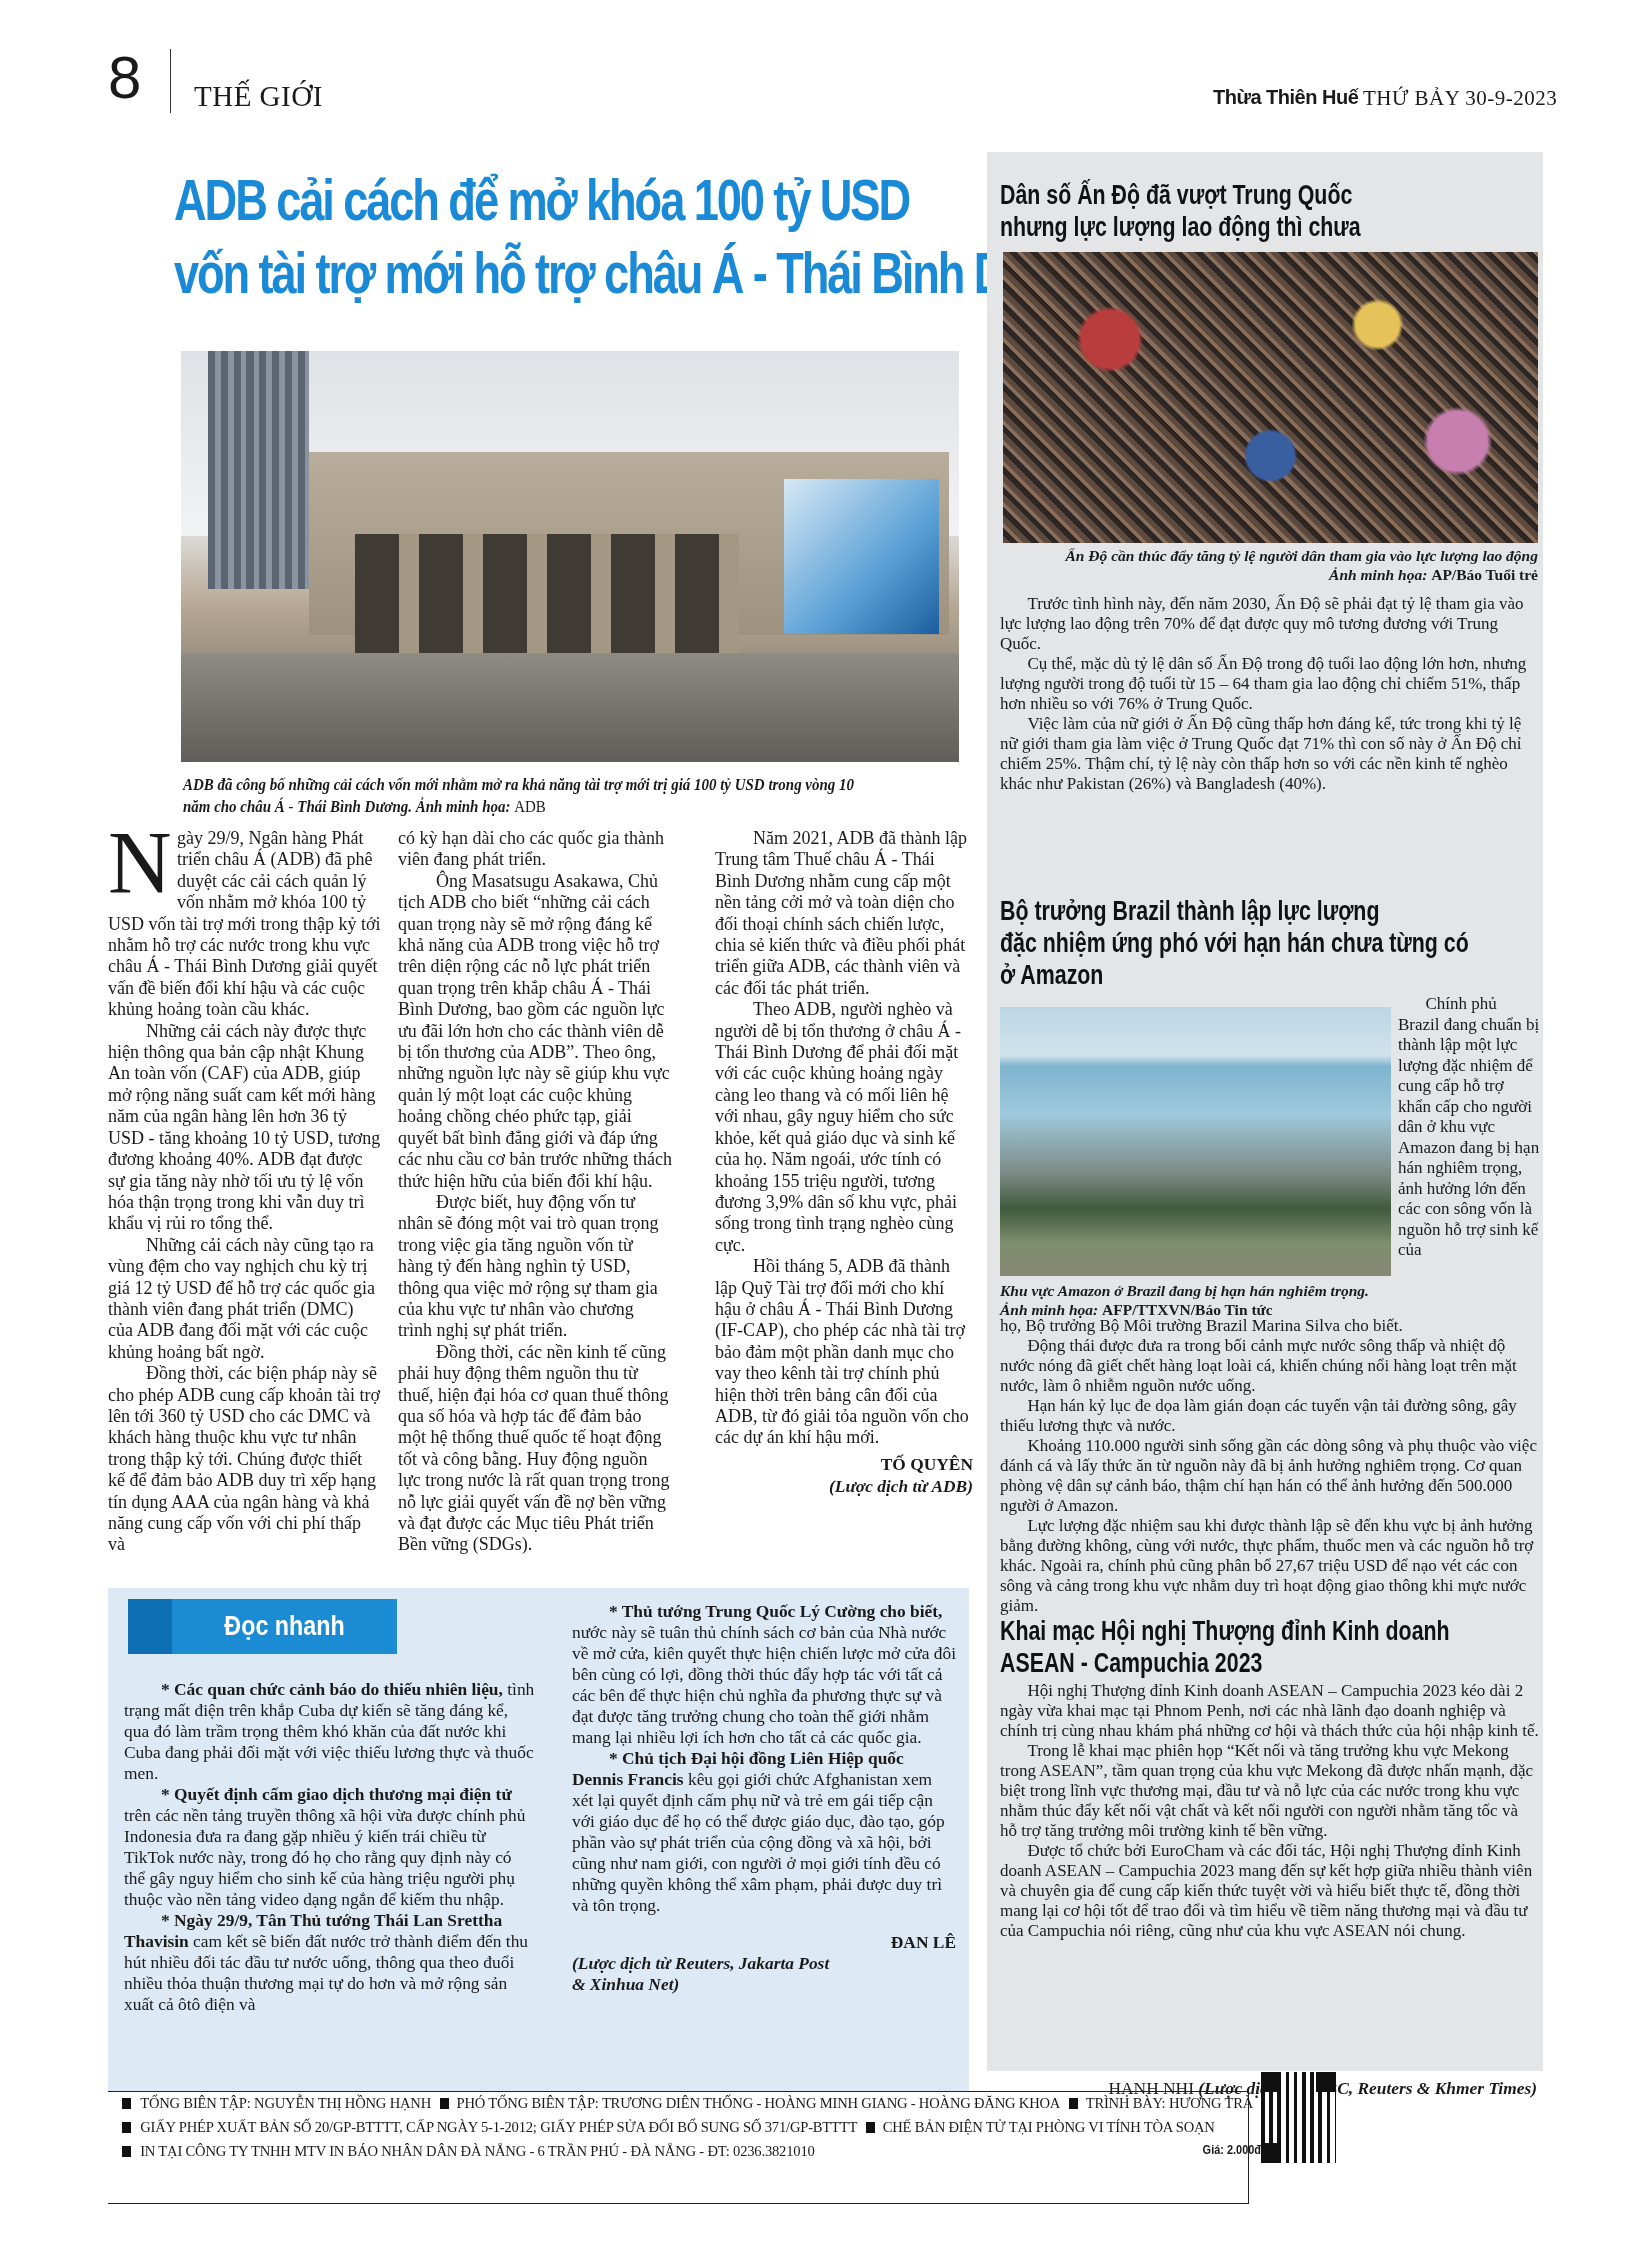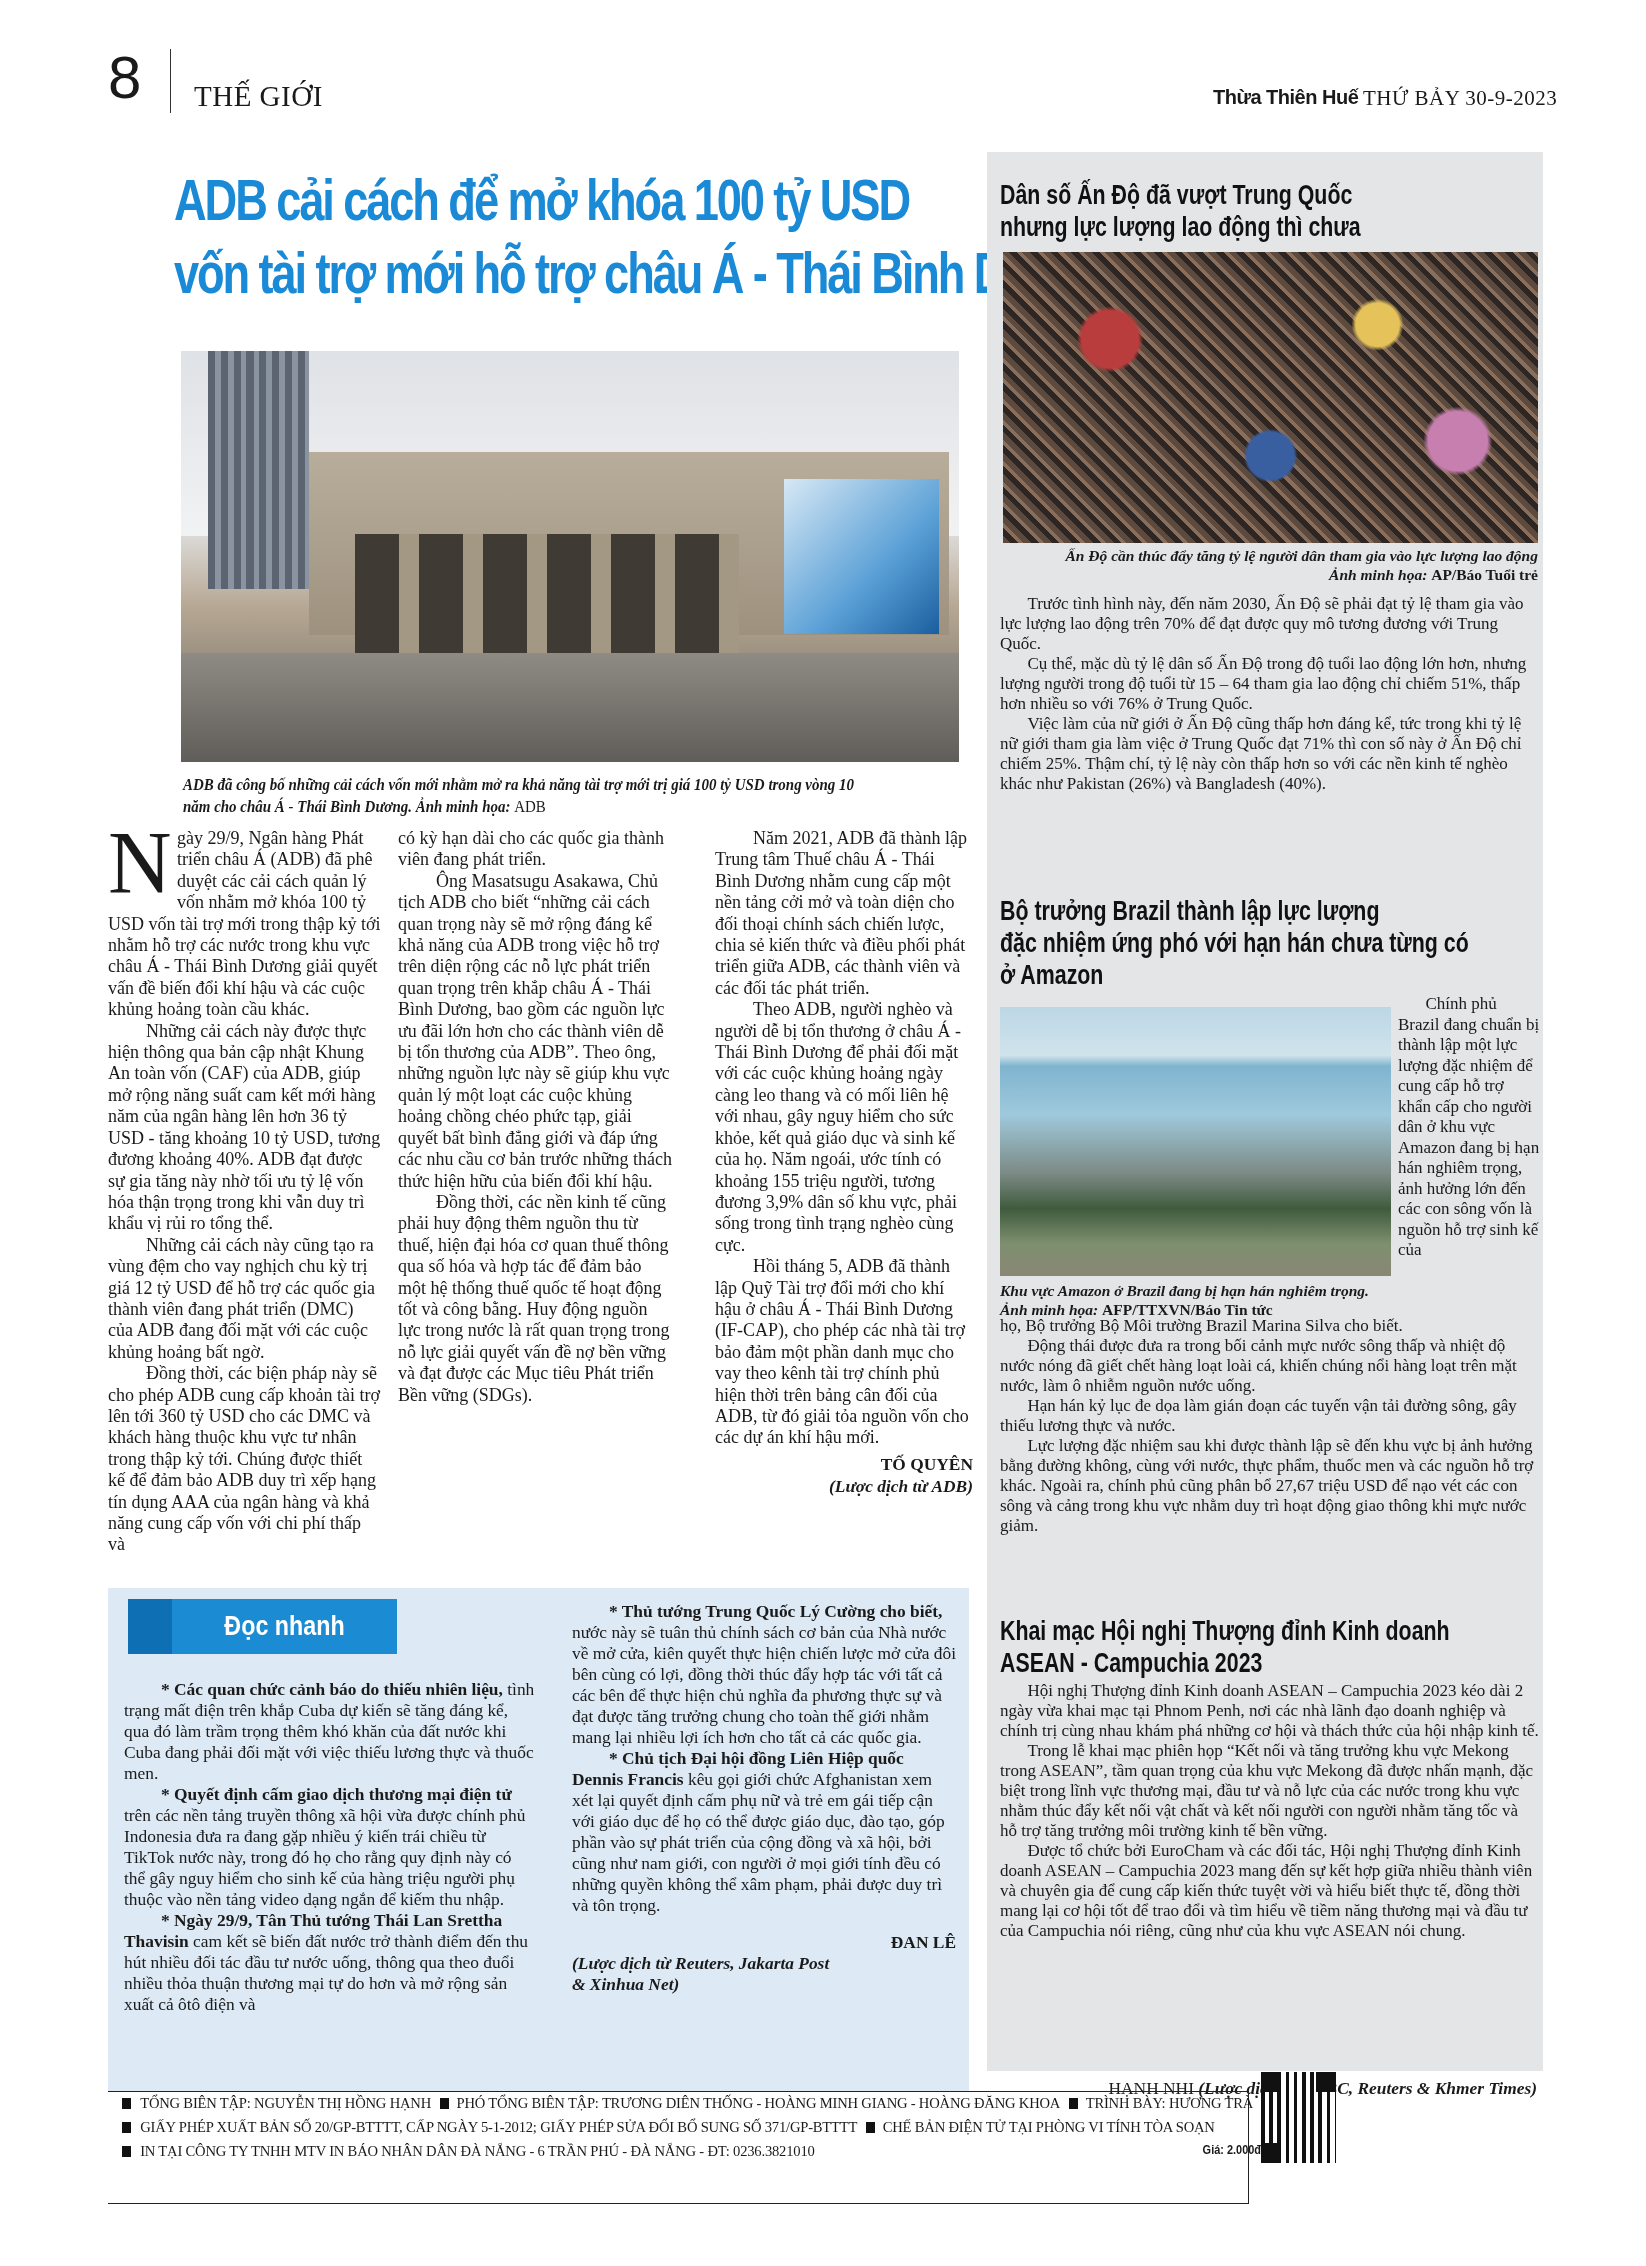--- a/index.html
+++ b/index.html
@@ -118,20 +118,21 @@
 <div class="abs col" id="col1">
   <span class="dropcap">N</span>
   <p class="noindent">gày 29/9, Ngân hàng Phát triển châu Á (ADB) đã phê duyệt các cải cách quản lý vốn nhằm mở khóa 100 tỷ USD vốn tài trợ mới trong thập kỷ tới nhằm hỗ trợ các nước trong khu vực châu Á - Thái Bình Dương giải quyết vấn đề biến đổi khí hậu và các cuộc khủng hoảng toàn cầu khác.</p>
   <p>Những cải cách này được thực hiện thông qua bản cập nhật Khung An toàn vốn (CAF) của ADB, giúp mở rộng năng suất cam kết mới hàng năm của ngân hàng lên hơn 36 tỷ USD - tăng khoảng 10 tỷ USD, tương đương khoảng 40%. ADB đạt được sự gia tăng này nhờ tối ưu tỷ lệ vốn hóa thận trọng trong khi vẫn duy trì khẩu vị rủi ro tổng thể.</p>
   <p>Những cải cách này cũng tạo ra vùng đệm cho vay nghịch chu kỳ trị giá 12 tỷ USD để hỗ trợ các quốc gia thành viên đang phát triển (DMC) của ADB đang đối mặt với các cuộc khủng hoảng bất ngờ.</p>
   <p>Đồng thời, các biện pháp này sẽ cho phép ADB cung cấp khoản tài trợ lên tới 360 tỷ USD cho các DMC và khách hàng thuộc khu vực tư nhân trong thập kỷ tới. Chúng được thiết kế để đảm bảo ADB duy trì xếp hạng tín dụng AAA của ngân hàng và khả năng cung cấp vốn với chi phí thấp và</p>
 </div>
 <div class="abs col" id="col2">
   <p class="noindent">có kỳ hạn dài cho các quốc gia thành viên đang phát triển.</p>
   <p>Ông Masatsugu Asakawa, Chủ tịch ADB cho biết “những cải cách quan trọng này sẽ mở rộng đáng kể khả năng của ADB trong việc hỗ trợ trên diện rộng các nỗ lực phát triển quan trọng trên khắp châu Á - Thái Bình Dương, bao gồm các nguồn lực ưu đãi lớn hơn cho các thành viên dễ bị tổn thương của ADB”. Theo ông, những nguồn lực này sẽ giúp khu vực quản lý một loạt các cuộc khủng hoảng chồng chéo phức tạp, giải quyết bất bình đẳng giới và đáp ứng các nhu cầu cơ bản trước những thách thức hiện hữu của biến đổi khí hậu.</p>
+  <p>Được biết, huy động vốn tư nhân sẽ đóng một vai trò quan trọng trong việc gia tăng nguồn vốn từ hàng tỷ đến hàng nghìn tỷ USD, thông qua việc mở rộng sự tham gia của khu vực tư nhân vào chương trình nghị sự phát triển.</p>
   <p>Đồng thời, các nền kinh tế cũng phải huy động thêm nguồn thu từ thuế, hiện đại hóa cơ quan thuế thông qua số hóa và hợp tác để đảm bảo một hệ thống thuế quốc tế hoạt động tốt và công bằng. Huy động nguồn lực trong nước là rất quan trọng trong nỗ lực giải quyết vấn đề nợ bền vững và đạt được các Mục tiêu Phát triển Bền vững (SDGs).</p>
 </div>
 <div class="abs col" id="col3">
   <p>Năm 2021, ADB đã thành lập Trung tâm Thuế châu Á - Thái Bình Dương nhằm cung cấp một nền tảng cởi mở và toàn diện cho đối thoại chính sách chiến lược, chia sẻ kiến thức và điều phối phát triển giữa ADB, các thành viên và các đối tác phát triển.</p>
   <p>Theo ADB, người nghèo và người dễ bị tổn thương ở châu Á - Thái Bình Dương để phải đối mặt với các cuộc khủng hoảng ngày càng leo thang và có mối liên hệ với nhau, gây nguy hiểm cho sức khỏe, kết quả giáo dục và sinh kế của họ. Năm ngoái, ước tính có khoảng 155 triệu người, tương đương 3,9% dân số khu vực, phải sống trong tình trạng nghèo cùng cực.</p>
   <p>Hồi tháng 5, ADB đã thành lập Quỹ Tài trợ đổi mới cho khí hậu ở châu Á - Thái Bình Dương (IF-CAP), cho phép các nhà tài trợ bảo đảm một phần danh mục cho vay theo kênh tài trợ chính phủ hiện thời trên bảng cân đối của ADB, từ đó giải tỏa nguồn vốn cho các dự án khí hậu mới.</p>
   <div id="byline1">TỐ QUYÊN</div>
   <div id="byline1-src">(Lược dịch từ ADB)</div>
 </div>
 
@@ -177,20 +178,21 @@
 <div class="abs" id="brazil-cap">
   <span>Khu vực Amazon ở Brazil đang bị hạn hán nghiêm trọng. Ảnh minh họa: </span><span class="credit">AFP/TTXVN/Báo Tin tức</span>
 </div>
 <div class="abs" id="brazil-side">
   <p>Chính phủ Brazil đang chuẩn bị thành lập một lực lượng đặc nhiệm để cung cấp hỗ trợ khẩn cấp cho người dân ở khu vực Amazon đang bị hạn hán nghiêm trọng, ảnh hưởng lớn đến các con sông vốn là nguồn hỗ trợ sinh kế của</p>
 </div>
 <div class="abs side-body" id="brazil-body" style="top:1316px">
   <p style="text-indent:0">họ, Bộ trưởng Bộ Môi trường Brazil Marina Silva cho biết.</p>
   <p>Động thái được đưa ra trong bối cảnh mực nước sông thấp và nhiệt độ nước nóng đã giết chết hàng loạt loài cá, khiến chúng nổi hàng loạt trên mặt nước, làm ô nhiễm nguồn nước uống.</p>
   <p>Hạn hán kỷ lục đe dọa làm gián đoạn các tuyến vận tải đường sông, gây thiếu lương thực và nước.</p>
+  <p>Khoảng 110.000 người sinh sống gần các dòng sông và phụ thuộc vào việc đánh cá và lấy thức ăn từ nguồn này đã bị ảnh hưởng nghiêm trọng. Cơ quan phòng vệ dân sự cảnh báo, thậm chí hạn hán có thể ảnh hưởng đến 500.000 người ở Amazon.</p>
   <p>Lực lượng đặc nhiệm sau khi được thành lập sẽ đến khu vực bị ảnh hưởng bằng đường không, cùng với nước, thực phẩm, thuốc men và các nguồn hỗ trợ khác. Ngoài ra, chính phủ cũng phân bổ 27,67 triệu USD để nạo vét các con sông và cảng trong khu vực nhằm duy trì hoạt động giao thông khi mực nước giảm.</p>
 </div>
 
 <div class="abs side-h" id="asean-h">
   <div>Khai mạc Hội nghị Thượng đỉnh Kinh doanh</div>
   <div>ASEAN - Campuchia 2023</div>
 </div>
 <div class="abs side-body" id="asean-body">
   <p>Hội nghị Thượng đỉnh Kinh doanh ASEAN – Campuchia 2023 kéo dài 2 ngày vừa khai mạc tại Phnom Penh, nơi các nhà lãnh đạo doanh nghiệp và chính trị cùng nhau khám phá những cơ hội và thách thức của hội nhập kinh tế.</p>
   <p>Trong lễ khai mạc phiên họp “Kết nối và tăng trưởng khu vực Mekong trong ASEAN”, tầm quan trọng của khu vực Mekong đã được nhấn mạnh, đặc biệt trong lĩnh vực thương mại, đầu tư và nỗ lực của các nước trong khu vực nhằm thúc đẩy kết nối vật chất và kết nối người con người nhằm tăng tốc và hỗ trợ tăng trưởng môi trường kinh tế bền vững.</p>

